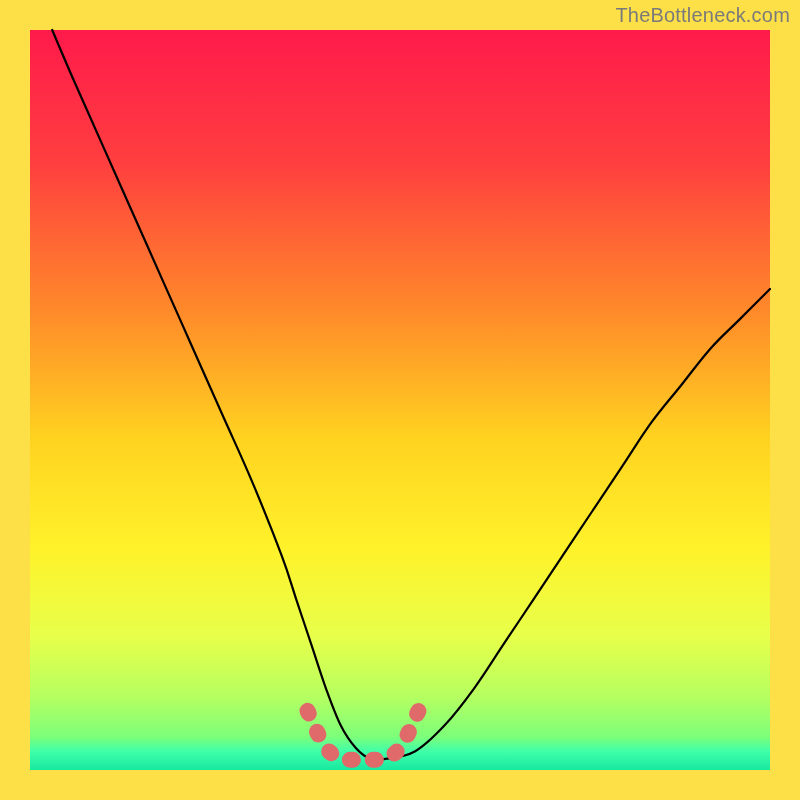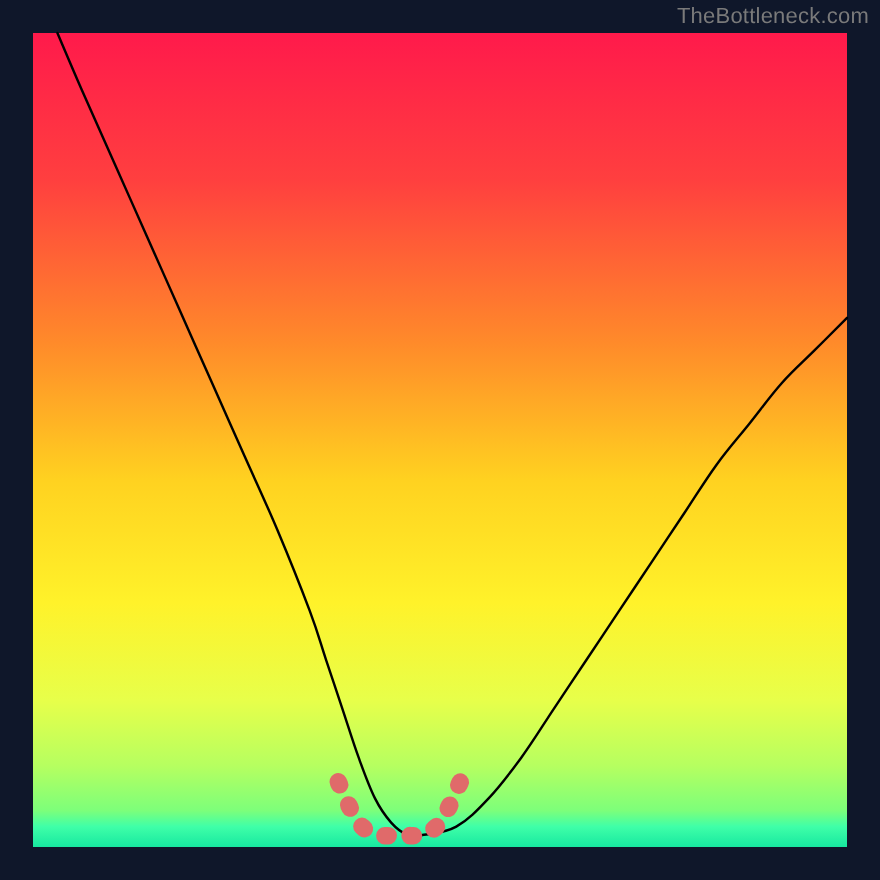--- a/index.html
+++ b/index.html
@@ -8,21 +8,21 @@
     width: 800px;
     height: 800px;
     background: #000;
     overflow: hidden;
     font-family: Arial, Helvetica, sans-serif;
   }
   .frame {
     position: absolute;
     top: 0; left: 0;
     width: 800px; height: 800px;
-    background: #0f172a;
+    background: #fde047;
   }
   .watermark {
     position: absolute;
     top: 4px;
     right: 10px;
     color: #7a7a7a;
     font-size: 20px;
     font-weight: 500;
     letter-spacing: 0.2px;
   }

